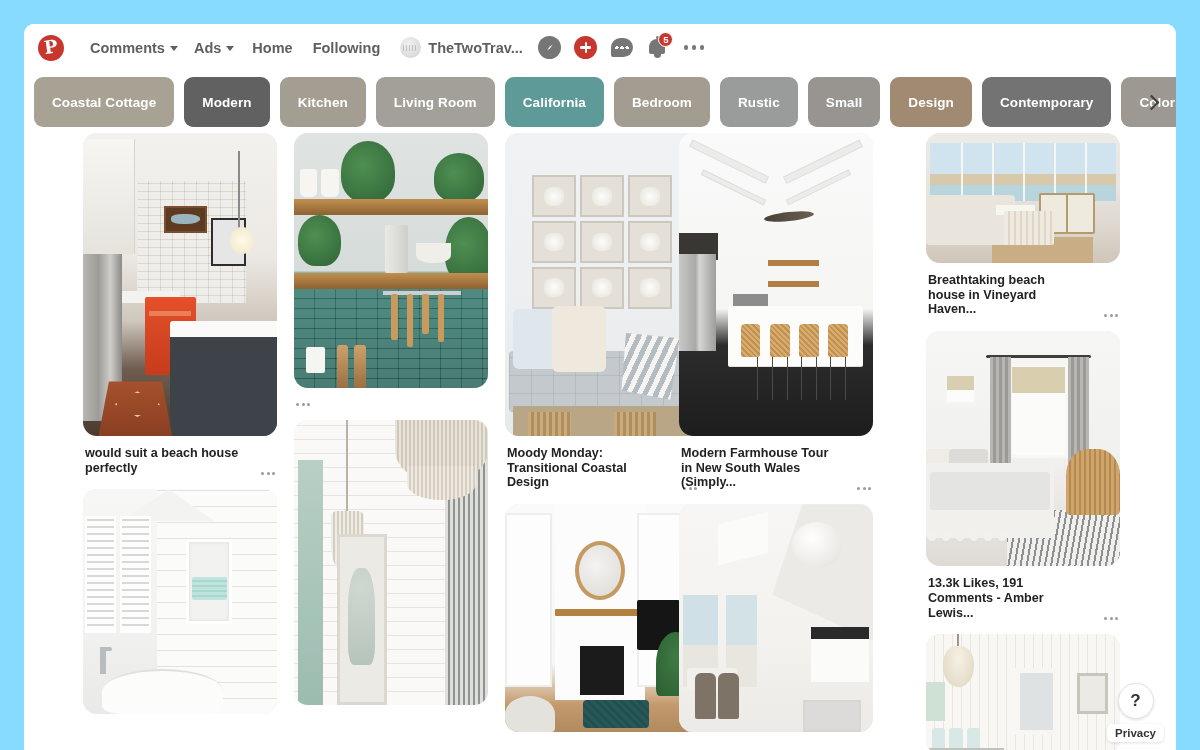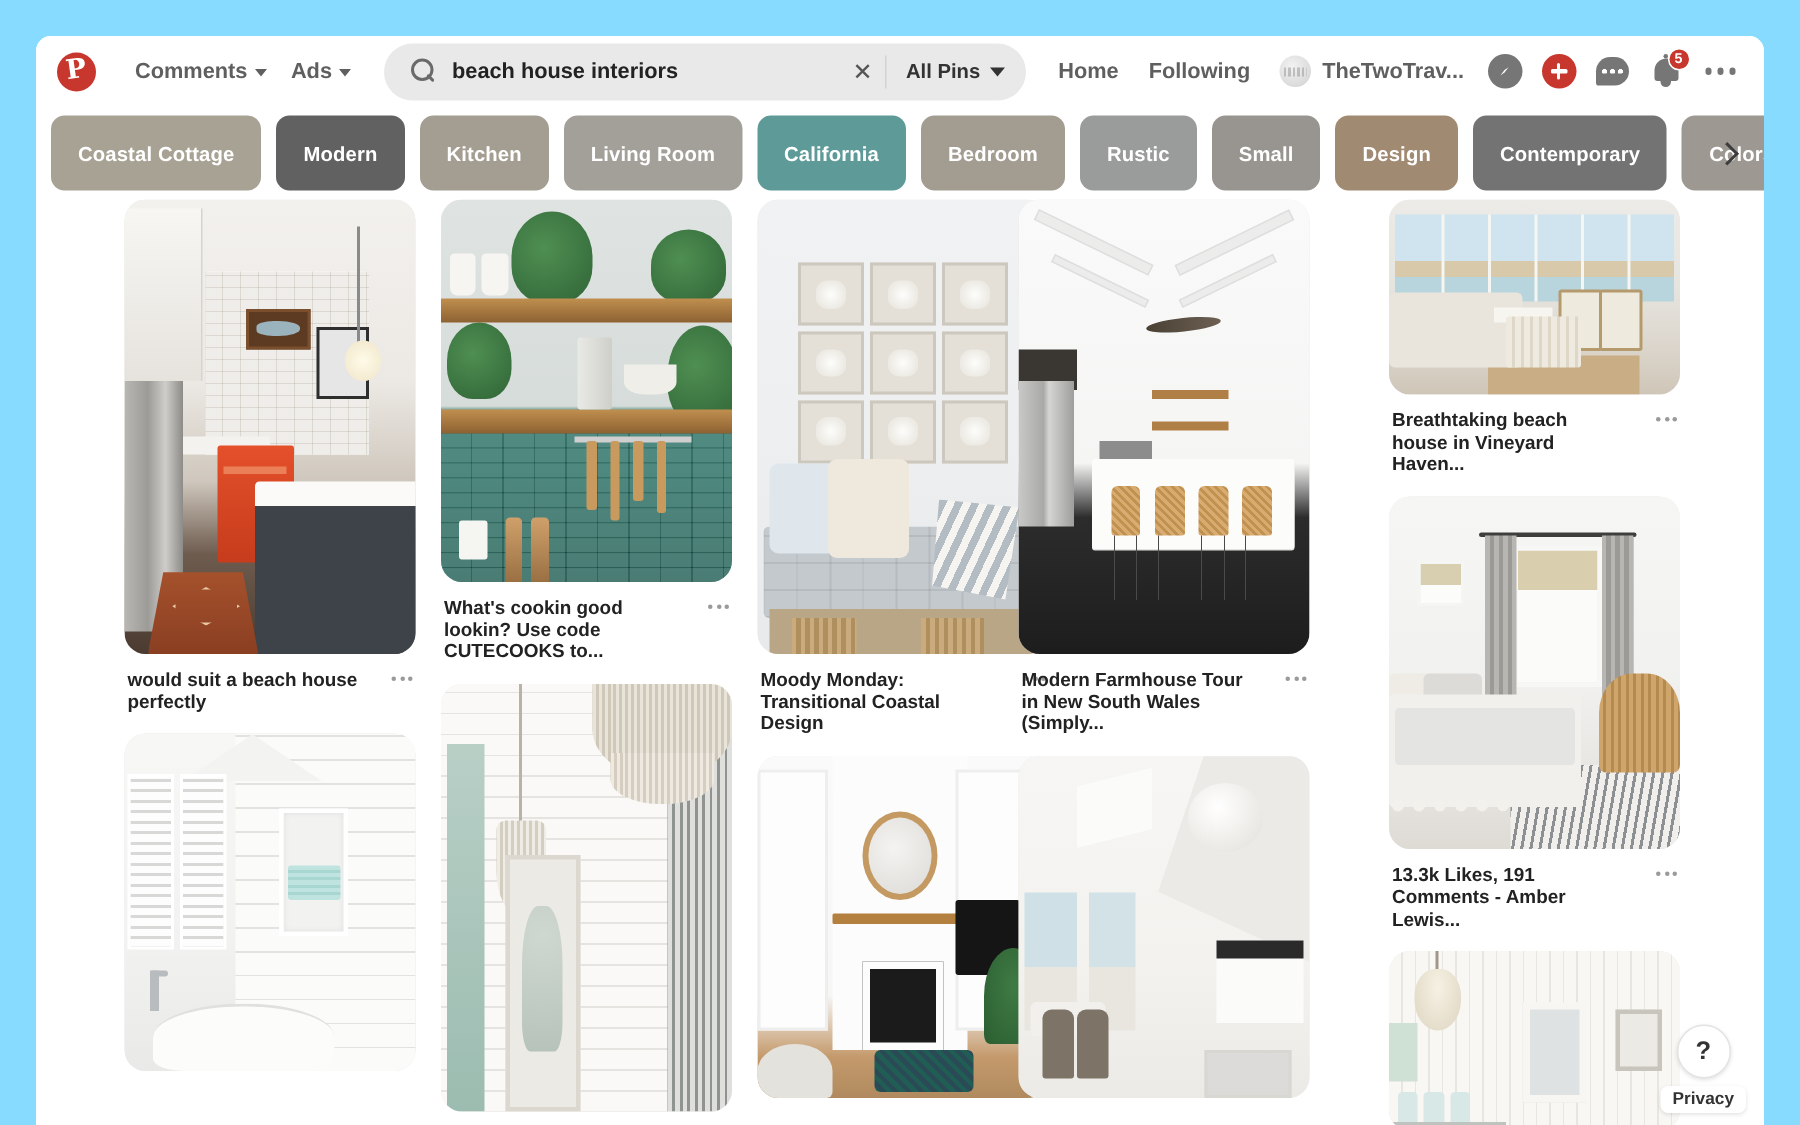--- a/index.html
+++ b/index.html
@@ -255,21 +255,21 @@
   }
   .pin { margin-bottom: 14px; cursor: pointer; }
   .pin-img {
     width: 194px;
     border-radius: 14px;
     overflow: hidden;
     position: relative;
     background: #e8e8e8;
   }
   .cap {
-    display: flex; align-items: flex-start;
+    display: flex; align-items: flex-end;
     padding: 10px 2px 0 2px;
     gap: 20px;
   }
   .cap-t {
     font-size: 12.6px; font-weight: 700; color: #222;
     line-height: 1.17; flex: 1 1 auto;
     max-width: 160px;
   }
   .cap-dots {
     display: flex; gap: 2.5px; align-items: center;
@@ -524,29 +524,20 @@
     <div class="hdr-drop">
       <span>Comments</span>
       <span class="caret"></span>
     </div>
 
     <div class="hdr-drop">
       <span>Ads</span>
       <span class="caret"></span>
     </div>
 
-    <div class="searchwrap">
-      <span class="search-ico"></span>
-      <input class="search-input" type="text" value="beach house interiors" style="">
-      <span class="clear-x">✕</span>
-      <div class="allpins">
-        <span>All Pins</span>
-        <span class="caret-dk"></span>
-      </div>
-    </div>
 
     <div class="nav-link">Home</div>
     <div class="nav-link">Following</div>
 
     <div class="acct">
       <span class="avatar"></span>
       <span class="acct-name">TheTwoTrav...</span>
     </div>
 
     <div class="icon-btn">
@@ -676,21 +667,20 @@
             <div class="ut u1"></div>
               <div class="ut u2"></div>
             <div class="ut u3"></div>
               <div class="ut u4"></div>
             <div class="mill mi1"></div>
               <div class="mill mi2"></div>
             <div class="outlet"></div>
           </div>
         </div>
         <div class="cap">
-          <div class="cap-t">What's cookin good lookin? Use code CUTECOOKS to...</div>
           <div class="cap-dots">
               <i></i>
               <i></i>
               <i></i>
             </div>
         </div>
       </div>
       <div class="pin">
         <div class="pin-img" style="height:285px;">
           <div class="scene k8">

